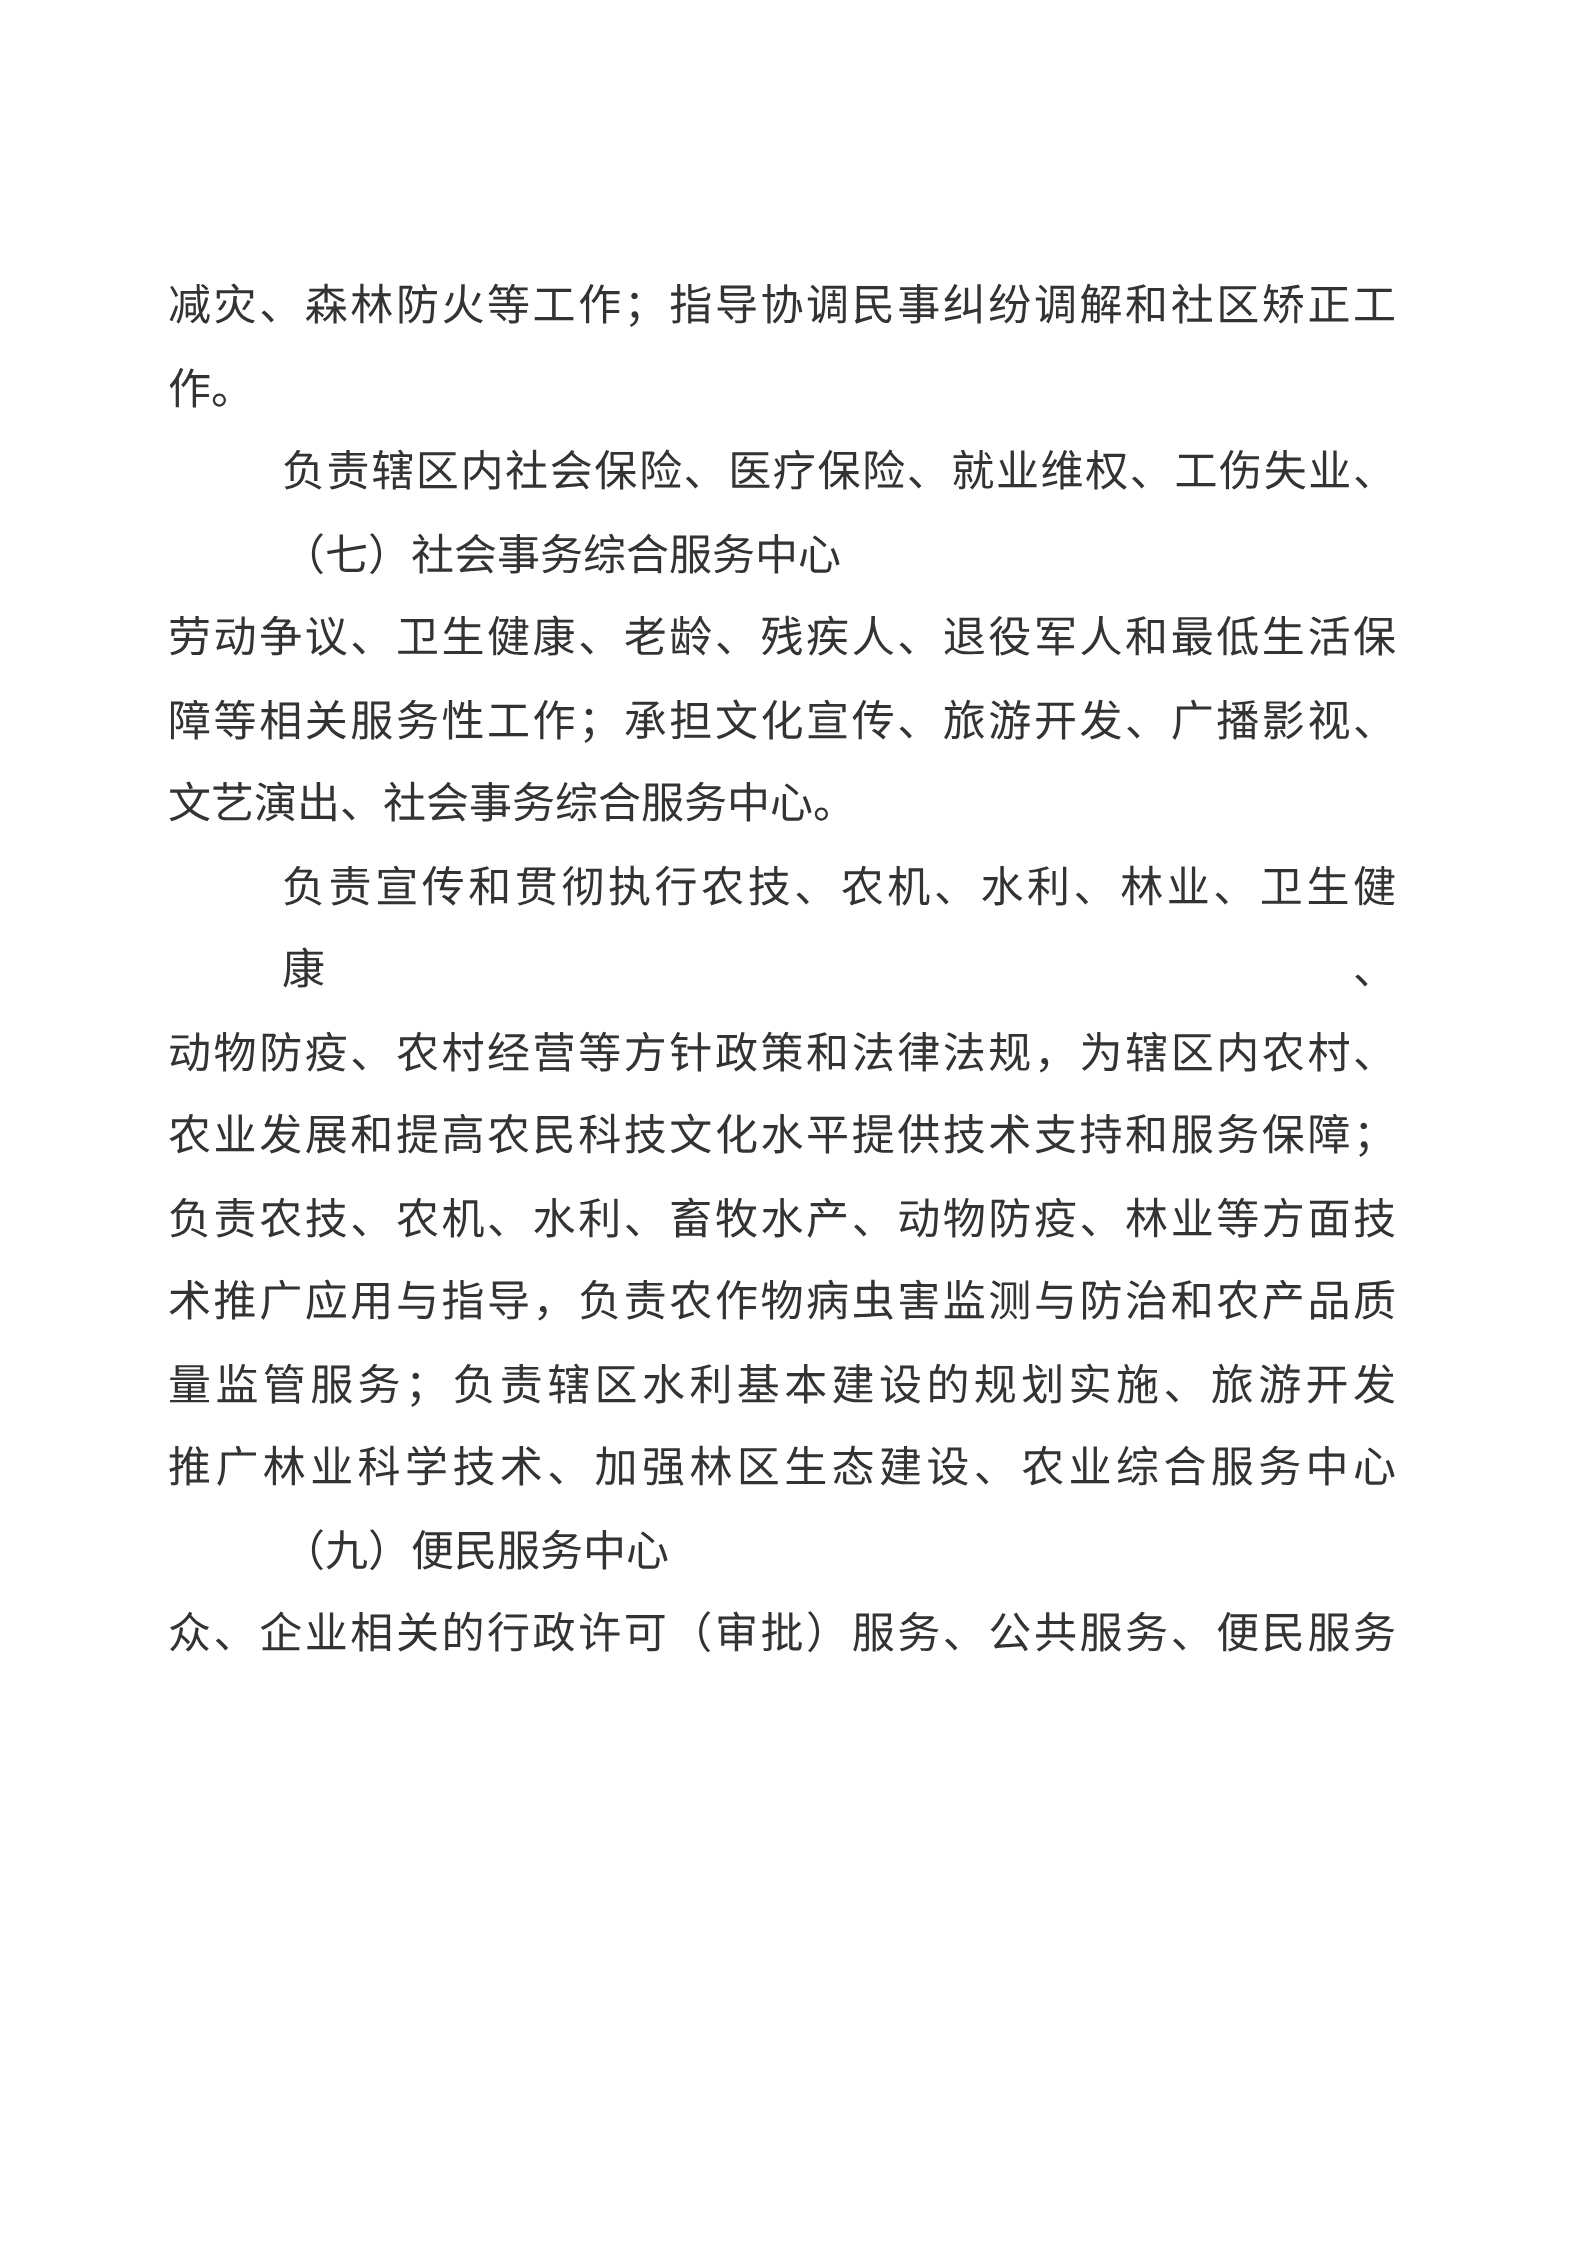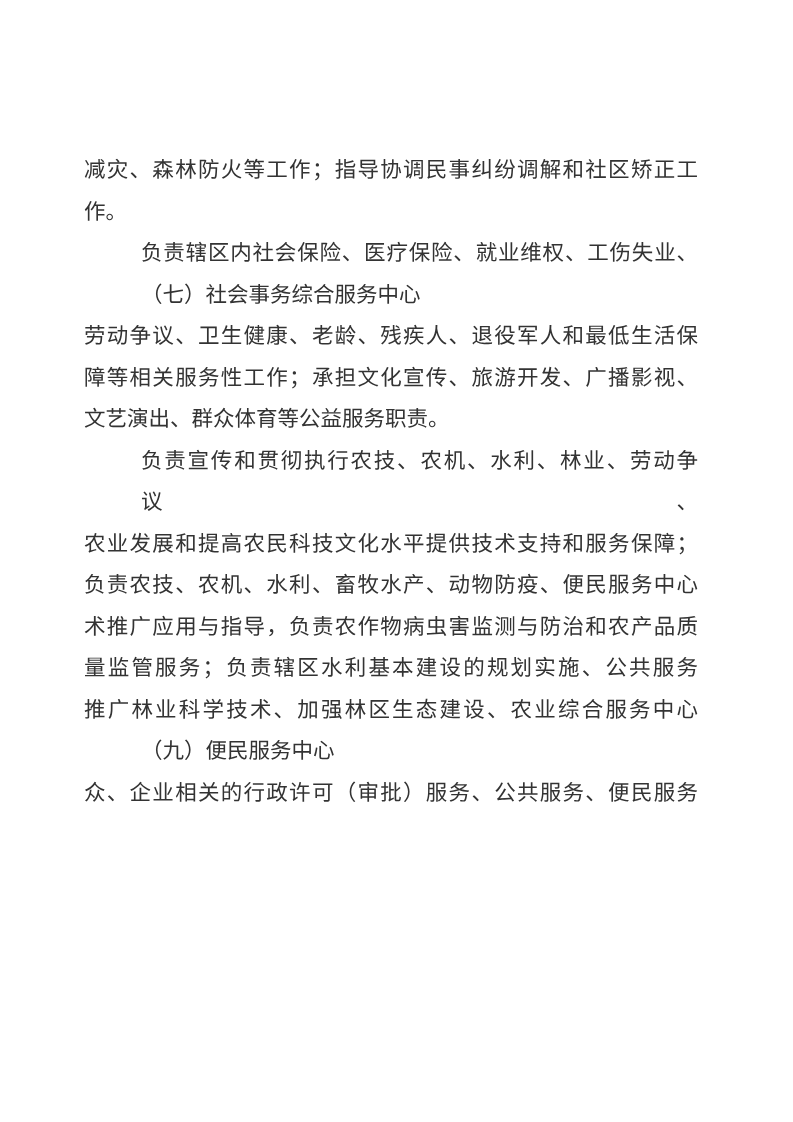--- a/index.html
+++ b/index.html
@@ -11,21 +11,21 @@
     position: relative;
     width: 793px;
     height: 1122px;
     background: #ffffff;
     overflow: hidden;
     font-family: "Liberation Serif", "DejaVu Serif", serif;
   }
   .doc-body {
     position: absolute;
     left: 84px;
-    top: 150px;
+    top: 133px;
     width: 614px;
     font-size: 21.5px;
     line-height: 41.5px;
     color: #333333;
     letter-spacing: 0;
   }
   .line {
     width: 100%;
     white-space: normal;
     text-align: left;
@@ -44,23 +44,24 @@
 <body>
 
 <div class="page">
   <div class="doc-body">
       <div class="line justify">减灾、森林防火等工作；指导协调民事纠纷调解和社区矫正工</div>
       <div class="line">作。</div>
       <div class="line indent justify">负责辖区内社会保险、医疗保险、就业维权、工伤失业、</div>
       <div class="line indent">（七）社会事务综合服务中心</div>
       <div class="line justify">劳动争议、卫生健康、老龄、残疾人、退役军人和最低生活保</div>
       <div class="line justify">障等相关服务性工作；承担文化宣传、旅游开发、广播影视、</div>
-      <div class="line">文艺演出、群众体育等公益服务职责。</div>
-      <div class="line indent justify">负责宣传和贯彻执行农技、农机、水利、林业、劳动争议、</div>
+      <div class="line">文艺演出、社会事务综合服务中心。</div>
+      <div class="line indent justify">负责宣传和贯彻执行农技、农机、水利、林业、卫生健康、</div>
+      <div class="line justify">动物防疫、农村经营等方针政策和法律法规，为辖区内农村、</div>
       <div class="line justify">农业发展和提高农民科技文化水平提供技术支持和服务保障；</div>
-      <div class="line justify">负责农技、农机、水利、畜牧水产、动物防疫、便民服务中心</div>
+      <div class="line justify">负责农技、农机、水利、畜牧水产、动物防疫、林业等方面技</div>
       <div class="line justify">术推广应用与指导，负责农作物病虫害监测与防治和农产品质</div>
-      <div class="line justify">量监管服务；负责辖区水利基本建设的规划实施、公共服务</div>
+      <div class="line justify">量监管服务；负责辖区水利基本建设的规划实施、旅游开发</div>
       <div class="line justify">推广林业科学技术、加强林区生态建设、农业综合服务中心</div>
       <div class="line indent">（九）便民服务中心</div>
       <div class="line justify">众、企业相关的行政许可（审批）服务、公共服务、便民服务</div>
     </div>
 </div>
 
 </body></html>

